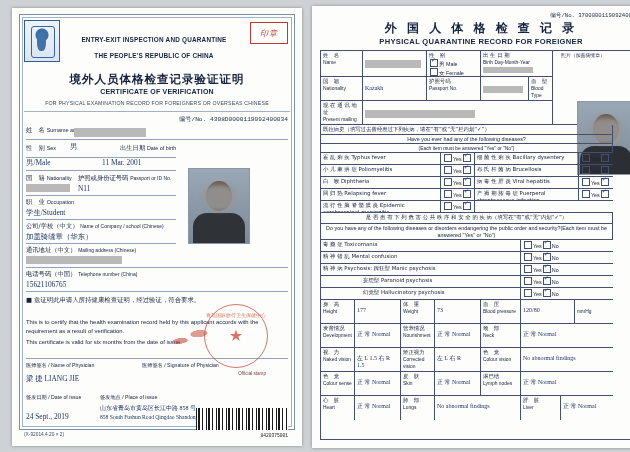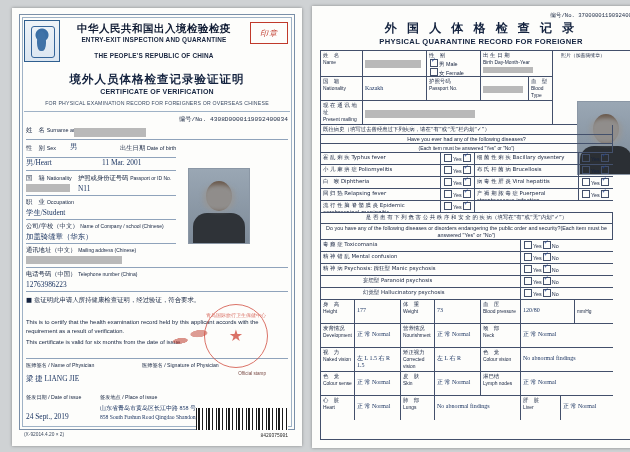--- a/index.html
+++ b/index.html
@@ -160,21 +160,20 @@
     <div class="frame">
       <div class="frame2"></div>
     </div>
 
     <div class="l-head">
       <div class="crest">
         <div class="g1"></div>
           <div class="g2"></div>
       </div>
       <div class="seal-red">印章</div>
-      <div class="l-title-cn">中华人民共和国出入境检验检疫</div>
       <div class="l-title-en1">ENTRY-EXIT INSPECTION AND QUARANTINE</div>
       <div class="l-title-en2">THE PEOPLE'S REPUBLIC OF CHINA</div>
     </div>
 
     <div class="l-sub-cn">境外人员体格检查记录验证证明</div>
     <div class="l-sub-en">CERTIFICATE OF VERIFICATION</div>
     <div class="l-sub-en2">FOR PHYSICAL EXAMINATION RECORD FOR FOREIGNERS OR OVERSEAS CHINESE</div>
     <div class="l-rule"></div>
     <div class="l-no">
       <span>编号/No.</span>
@@ -191,21 +190,21 @@
     <div class="lfield" style="left:14px;top:136px;">
       <span class="lab">性　别</span>
       <span style="font-size:5.4px;">Sex</span>
     </div>
     <div class="hand" style="left:58px;top:134px;">男</div>
     <div class="lfield" style="left:108px;top:136px;">
       <span class="lab">出生日期</span>
       <span style="font-size:5.4px;">Date of birth</span>
     </div>
     <div class="uline" style="left:14px;width:150px;top:149px;"></div>
-    <div class="hand" style="left:14px;top:150px;">男/Heart</div>
+    <div class="hand" style="left:14px;top:150px;">男/Male</div>
     <div class="hand" style="left:90px;top:150px;">11 Mar. 2001</div>
     <div class="uline" style="left:14px;width:150px;top:162px;"></div>
 
     <div class="lfield" style="left:14px;top:166px;">
       <span class="lab">国　籍</span>
       <span style="font-size:5.4px;">Nationality</span>
     </div>
     <div class="redact" style="left:14px;top:176px;width:44px;height:8px;"></div>
     <div class="lfield" style="left:66px;top:166px;width:100px;">
       <span class="lab">护照或身份证号码</span>
@@ -232,21 +231,21 @@
       <span class="lab">通讯地址（中文）</span>
       <span style="font-size:5px;">Mailing address (Chinese)</span>
     </div>
     <div class="redact" style="left:14px;top:248px;width:96px;height:8px;"></div>
     <div class="uline" style="left:14px;right:14px;top:259px;"></div>
 
     <div class="lfield" style="left:14px;top:262px;width:190px;">
       <span class="lab">电话号码（中国）</span>
       <span style="font-size:5px;">Telephone number (China)</span>
     </div>
-    <div class="hand" style="left:14px;top:272px;">12763986223</div>
+    <div class="hand" style="left:14px;top:272px;">15621106765</div>
     <div class="uline" style="left:14px;right:14px;top:283px;"></div>
 
     <div class="photo">
       <div class="head"></div>
         <div class="body"></div>
         <div class="blur"></div>
     </div>
 
     <div class="l-para" style="top:288px;">
       <span class="cn">■ 兹证明此申请人所持健康检查证明，经过验证，符合要求。</span>

